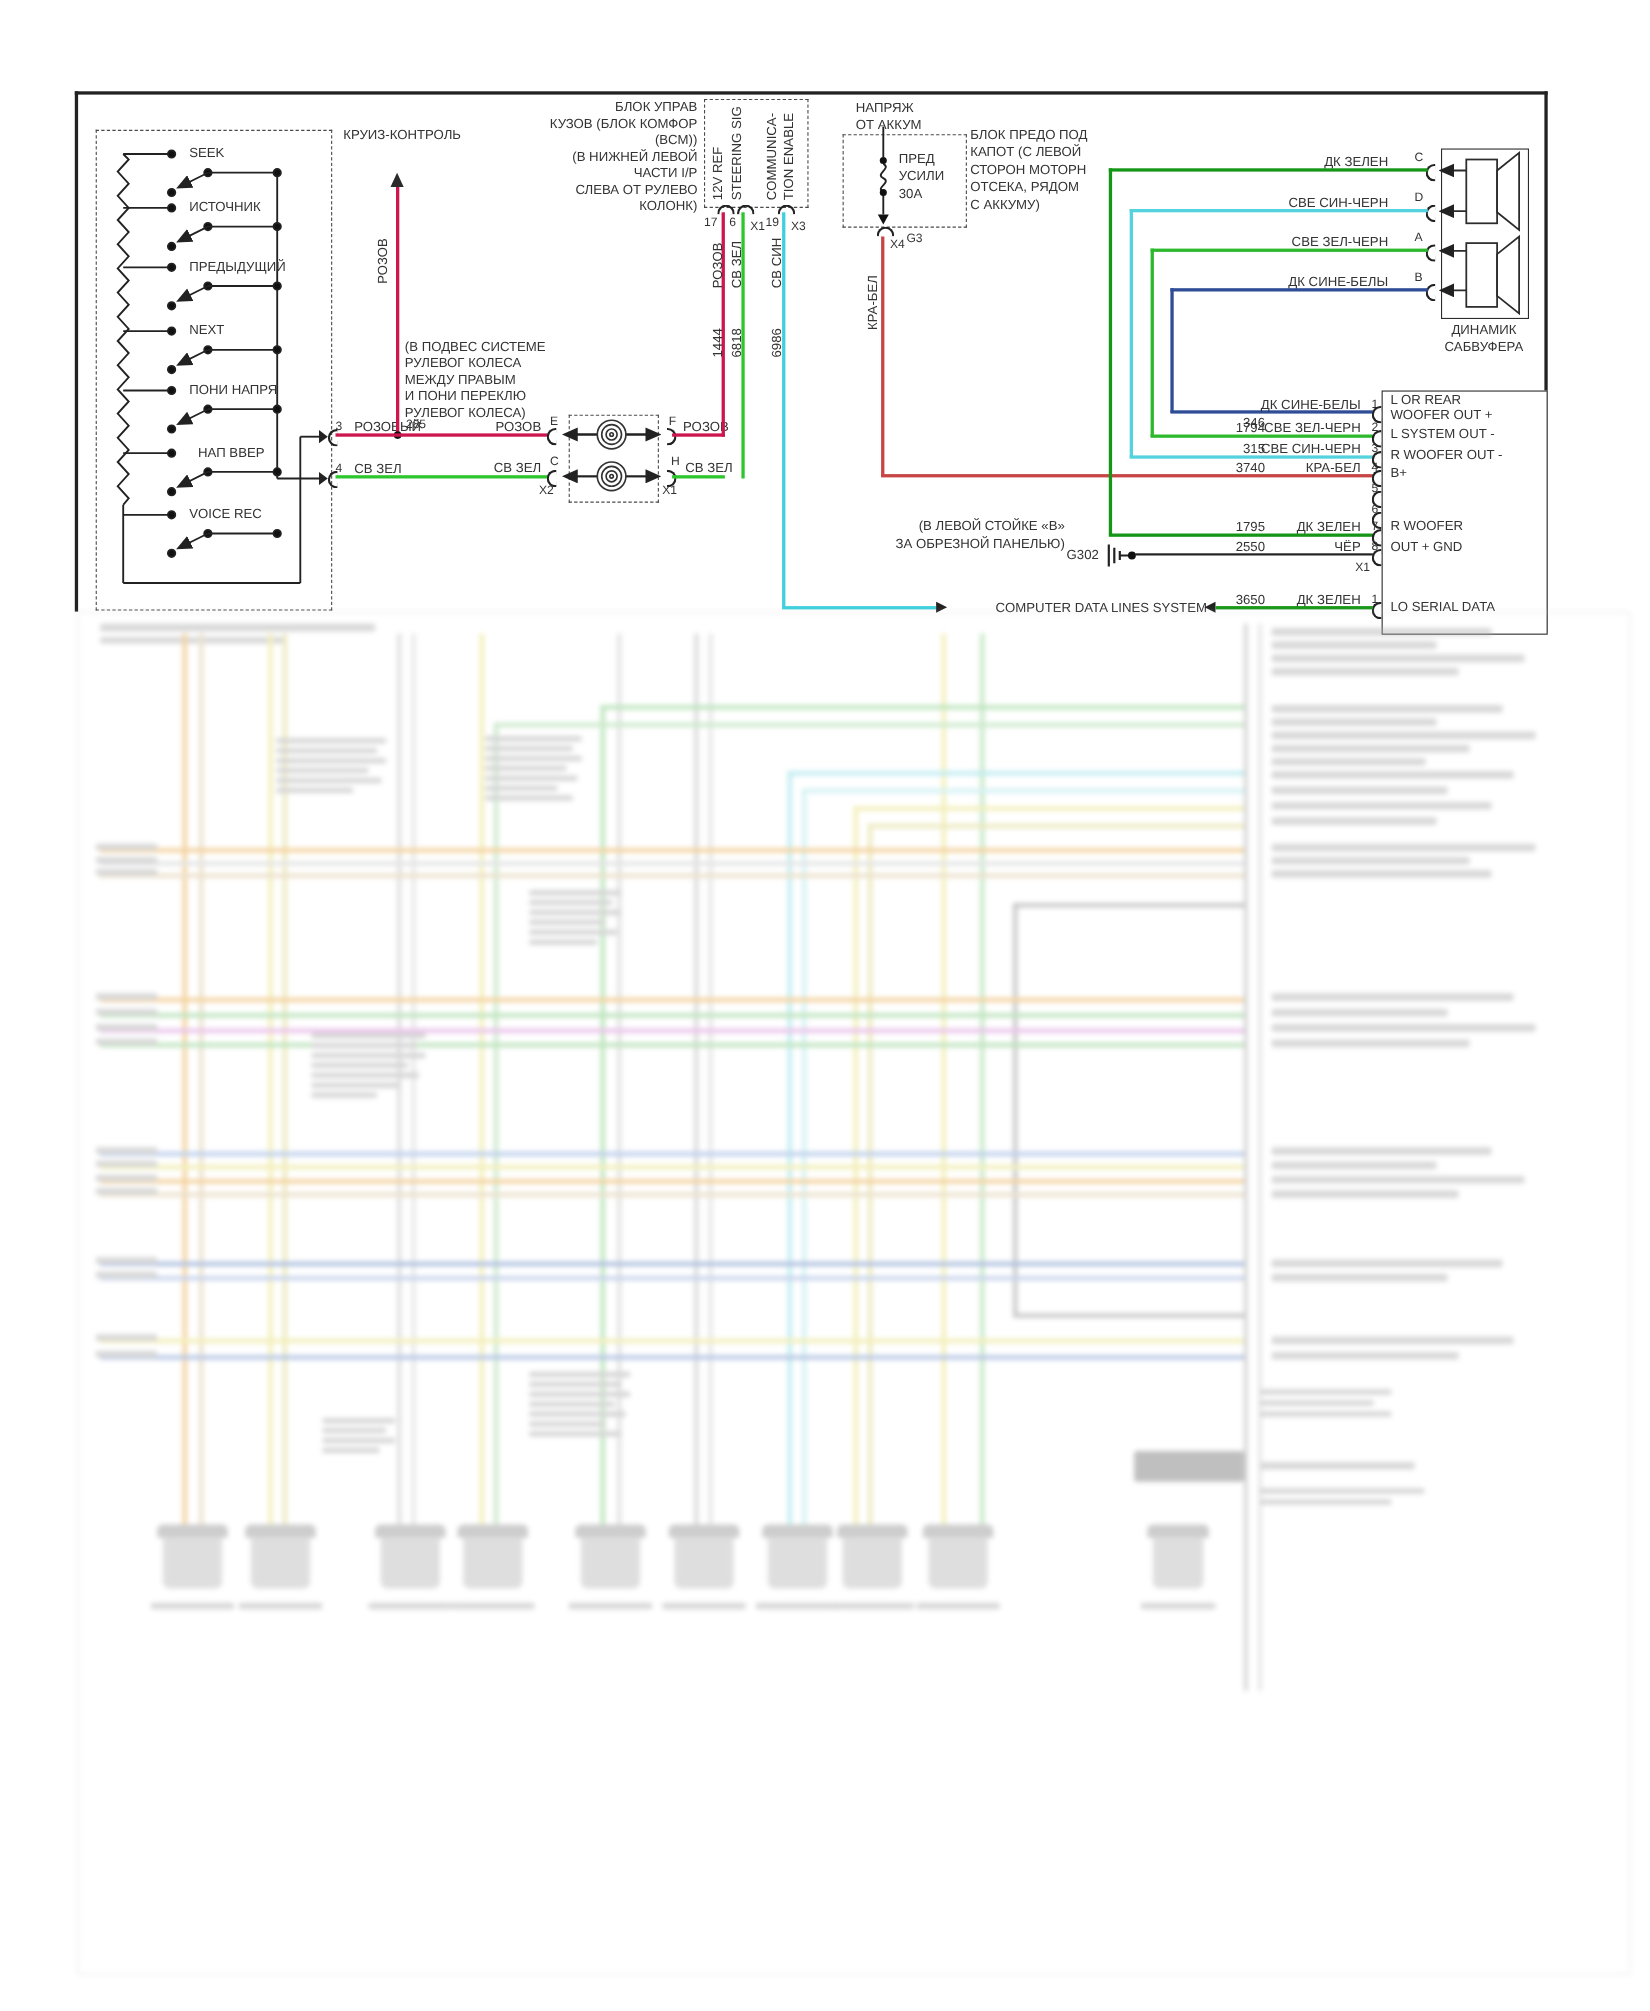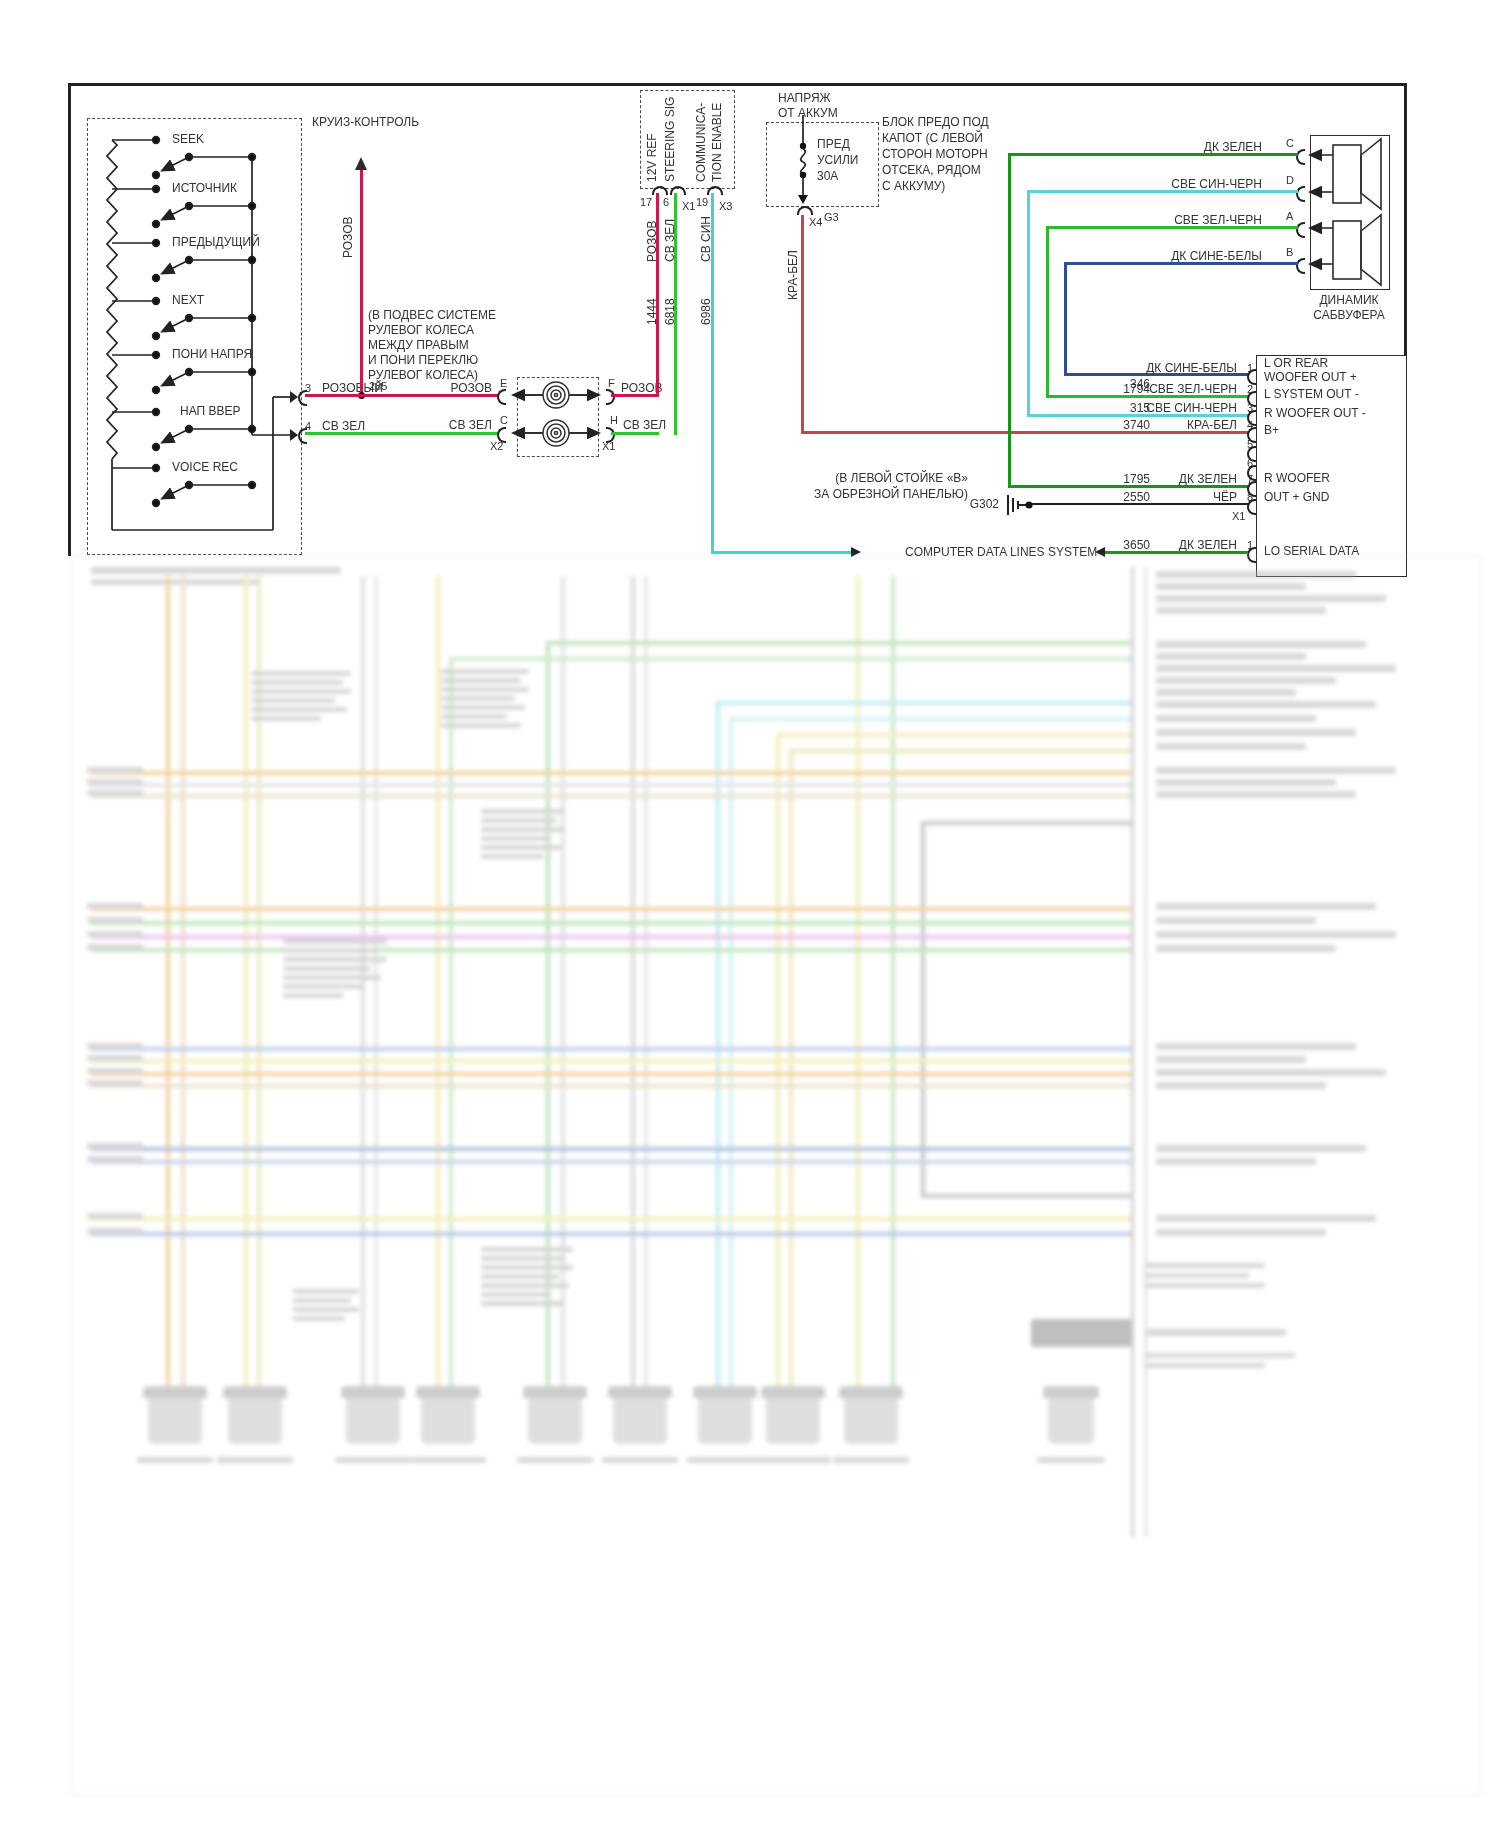--- a/index.html
+++ b/index.html
@@ -219,20 +219,29 @@
   <span class="lbl" style="left:621px;top:382px;">РОЗОВ</span>
   <span class="lbl r" style="left:492px;top:419px;">СВ ЗЕЛ</span>
   <span class="lbl" style="left:623px;top:419px;">СВ ЗЕЛ</span>
 
   <div class="wh pink" style="left:611px;top:394px;width:48px;"></div>
   <div class="wv pink" style="left:656px;top:193px;height:204px;"></div>
   <div class="wh lgreen" style="left:611px;top:432px;width:48px;"></div>
   <div class="wv lgreen" style="left:674px;top:193px;height:242px;"></div>
   <div class="wv cyan" style="left:711px;top:193px;height:360px;"></div>
 
+  <div class="note r" style="right:866px;top:90px;line-height:15px;">
+    <div>БЛОК УПРАВ</div>
+    <div>КУЗОВ (БЛОК КОМФОР</div>
+    <div>(BCM))</div>
+    <div>(В НИЖНЕЙ ЛЕВОЙ</div>
+    <div>ЧАСТИ I/P</div>
+    <div>СЛЕВА ОТ РУЛЕВО</div>
+    <div>КОЛОНК)</div>
+  </div>
   <div class="dash" style="left:640px;top:90px;width:93px;height:97px;"></div>
   <span class="vlbl" style="left:645px;top:182px;">12V REF</span>
   <span class="vlbl" style="left:663px;top:182px;">STEERING SIG</span>
   <span class="vlbl" style="left:694px;top:182px;">COMMUNICA-</span>
   <span class="vlbl" style="left:710px;top:182px;">TION ENABLE</span>
   <span class="cup-d" style="left:652px;top:186px;"></span>
   <span class="cup-d" style="left:670px;top:186px;"></span>
   <span class="cup-d" style="left:707px;top:186px;"></span>
   <span class="lbl sm" style="left:640px;top:196px;">17</span>
   <span class="lbl sm" style="left:663px;top:196px;">6</span>

